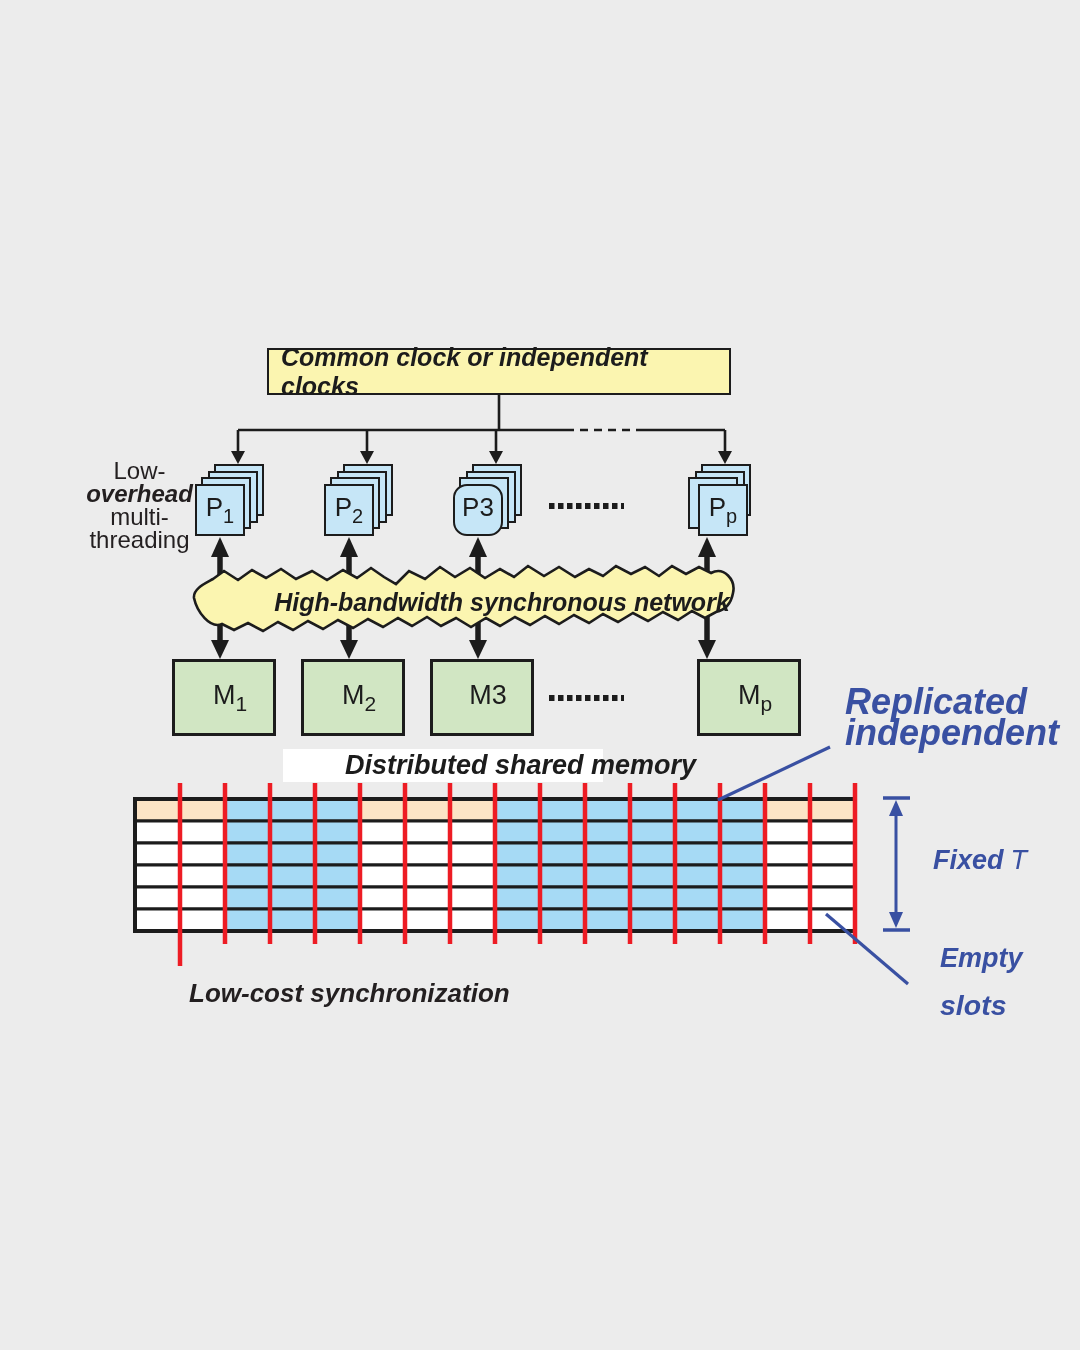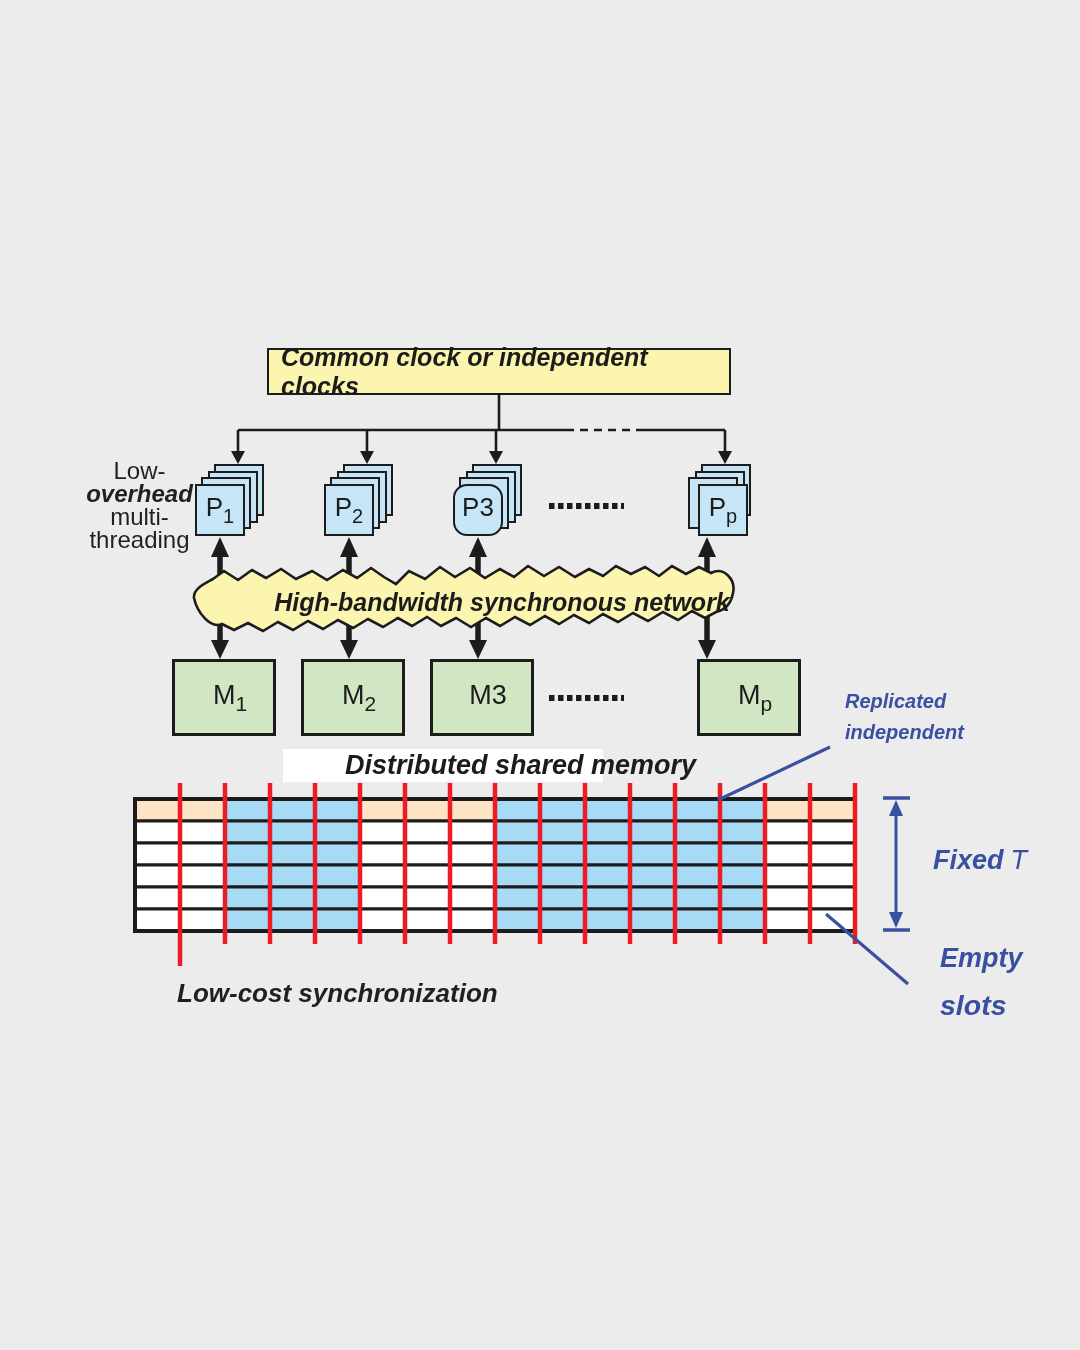--- a/index.html
+++ b/index.html
@@ -24,26 +24,26 @@
   .banner-text{left:262px;top:588px;width:456px;text-align:center;font-size:25px;}
   
   .mbox{width:104px;height:77px;background:#d1e6c3;border:3px solid #1c1c1c;box-sizing:border-box;
         display:flex;align-items:center;justify-content:center;font-size:27px;}
   .mlabel .sub{font-size:21px;vertical-align:-7px;}
   
   .mem-strip{left:283px;top:749px;width:308px;height:33px;background:#ffffff;}
   .mem-caption{left:333px;top:750px;font-size:27px;}
   
   .blue{color:#3950a2;}
-  .repl{left:833px;top:686px;font-size:20px;line-height:31px;}
+  .repl{left:833px;top:686px;font-size:36px;line-height:31px;}
   .fixedt{left:921px;top:845px;font-size:27px;}
   .fixedt .sym{font-weight:400;margin-left:7px;}
   .empty1{left:928px;top:943px;font-size:27px;}
   .empty2{left:928px;top:989px;font-size:28.5px;}
-  .sync-label{left:165px;top:978px;font-size:26px;color:#231f20;}
+  .sync-label{left:177px;top:978px;font-size:26px;color:#231f20;}
 </style>
 </head>
 <body>
 
 <svg width="1080" height="1350" viewBox="0 0 1080 1350">
 
   <g stroke="#1c1c1c" stroke-width="2.6" fill="none">
     <path d="M499 395 V430"></path>
     <path d="M238 430 H566"></path>
     <path d="M566 430 H638" stroke-dasharray="8 6"></path>

